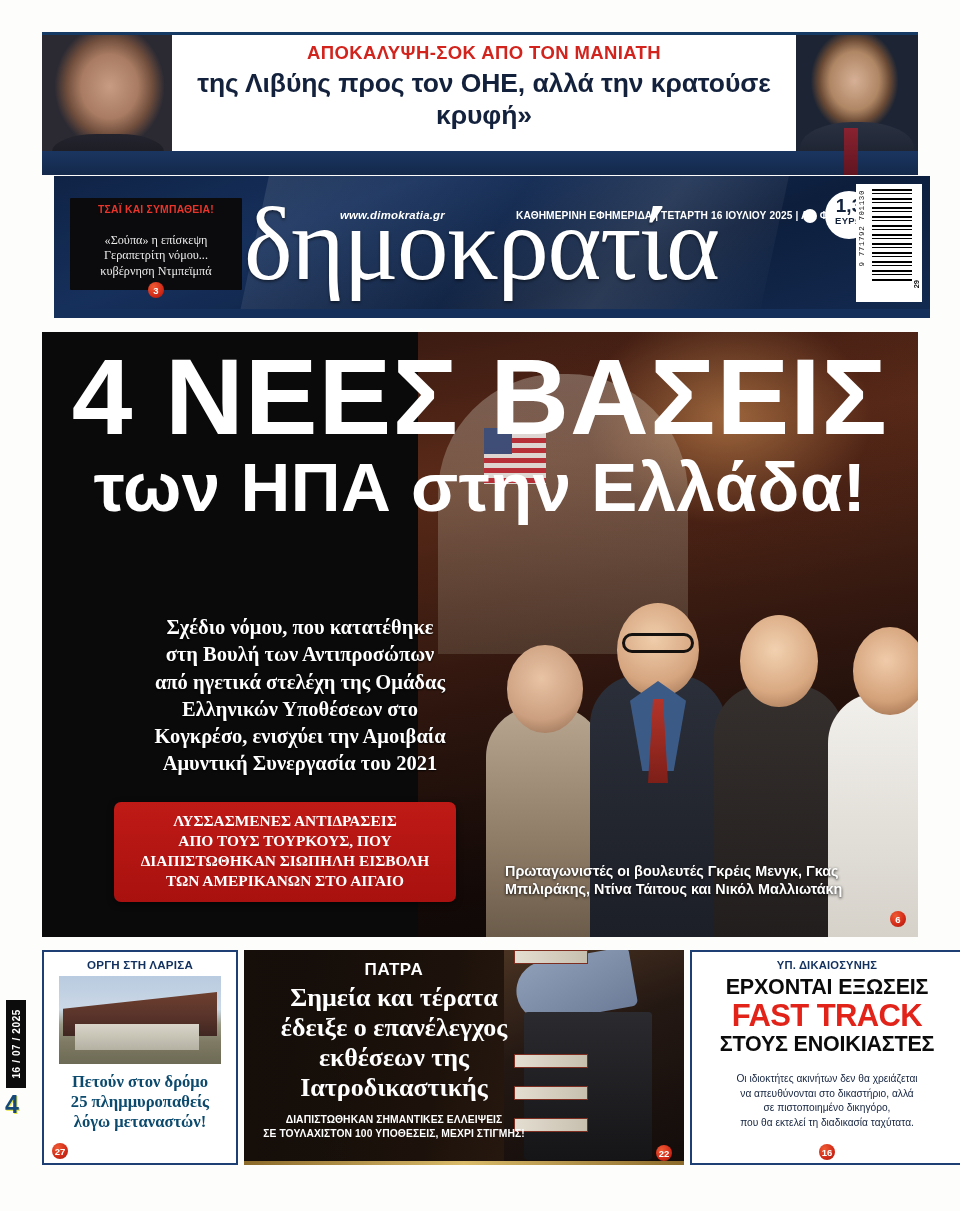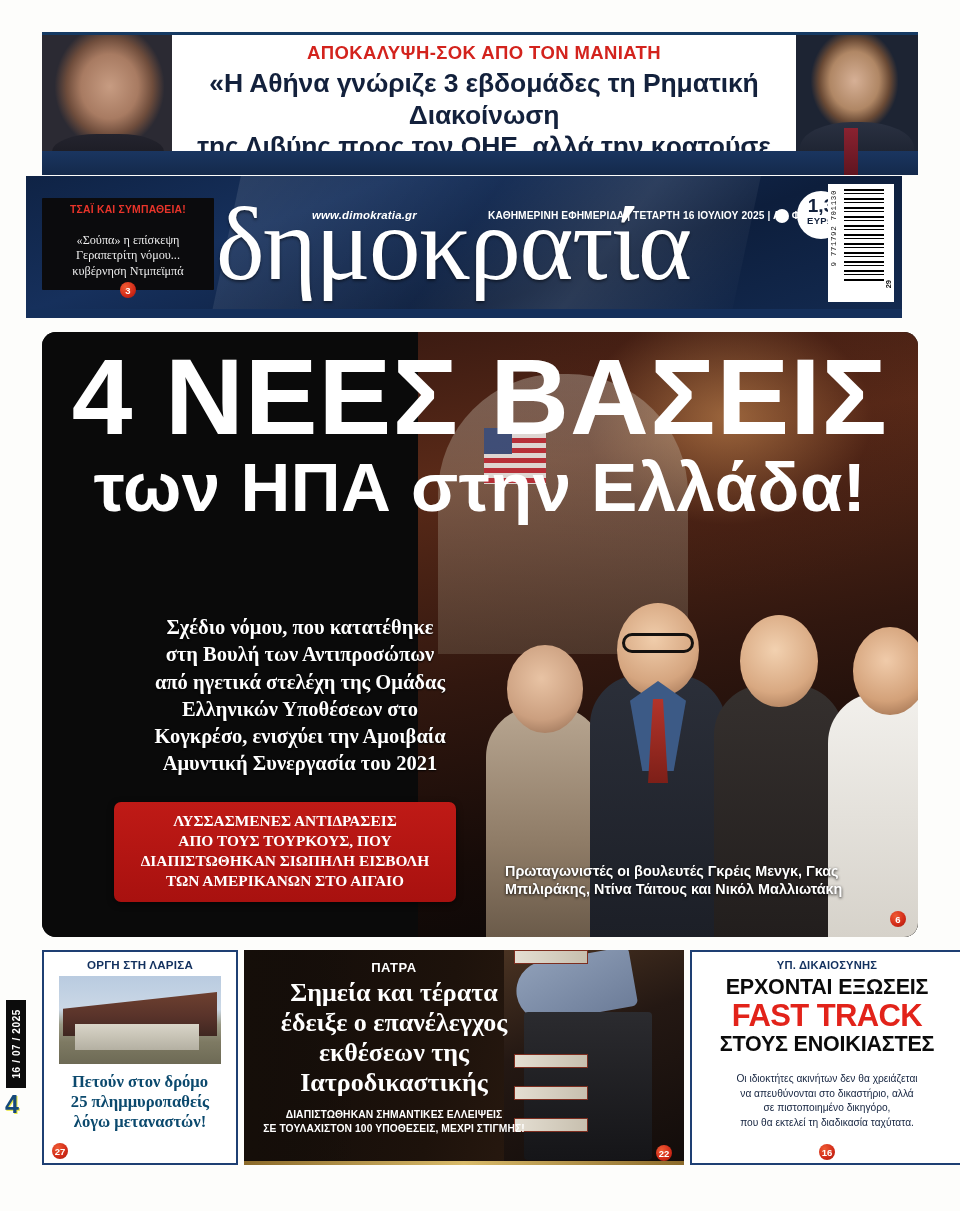--- a/index.html
+++ b/index.html
@@ -65,21 +65,21 @@
     line-height: 1.19; margin-top: 4px; letter-spacing: -0.1px;
     font-family: "Liberation Sans", sans-serif;
   }
   .tb-bottomstrip {
     position: absolute; left: 0; right: 0; bottom: 0; height: 24px;
     background: linear-gradient(180deg, #1a3560 0%, #14294b 100%);
   }
 
   
   .masthead {
-    position: absolute; left: 26px; top: 176px;
+    position: absolute; left: 54px; top: 176px;
     width: 876px; height: 142px;
     background: linear-gradient(160deg, #0f2345 0%, #16305c 30%, #0d1e3c 66%, #132a50 100%);
     overflow: hidden;
     border-bottom: 9px solid #15305b;
   }
   .mh-flagwash {
     position: absolute; left: 200px; top: -20px; width: 520px; height: 180px;
     background: linear-gradient(118deg, rgba(255,255,255,0.10) 0%, rgba(255,255,255,0.02) 45%, rgba(255,255,255,0.12) 70%, rgba(255,255,255,0.0) 100%);
     transform: skewX(-12deg);
   }
@@ -149,21 +149,21 @@
   .bc-iss {
     position: absolute; right: 1px; bottom: 14px;
     writing-mode: vertical-rl; transform: rotate(180deg);
     font-size: 7.5px; font-weight: bold; color: #111;
   }
 
   
   .main-story {
     position: absolute; left: 42px; top: 332px;
     width: 876px; height: 605px;
-    background: #0a0a0a; overflow: hidden; border-radius: 14px;
+    background: #0a0a0a; overflow: hidden;
   }
   .ms-photo {
     position: absolute; right: 0; top: 0; width: 500px; height: 605px;
     background:
       radial-gradient(ellipse 240px 180px at 62% 14%, rgba(210,150,90,.55) 0%, rgba(70,30,20,.2) 60%, rgba(0,0,0,0) 100%),
       linear-gradient(170deg, #3c1b12 0%, #5a2a18 22%, #31170f 52%, #160b08 78%, #080606 100%);
   }
   .ms-photo-arch {
     position: absolute; left: 20px; top: 42px; width: 250px; height: 280px;
     background: linear-gradient(180deg, #d8d2c6 0%, #b6ab99 40%, #7e6e5c 100%);
@@ -304,21 +304,21 @@
   }
   .bp-photo .lab:nth-of-type(2) { top: 72px; }
   .bp-photo .lab:nth-of-type(3) { top: 104px; }
   .bp-photo .lab:nth-of-type(4) { top: 136px; }
   .bp-photo .lab:nth-of-type(5) { top: 168px; }
   .bp-photo-fade {
     position: absolute; left: 0; top: 0; width: 110px; height: 215px;
     background: linear-gradient(90deg, #150e09 0%, rgba(21,14,9,.7) 50%, rgba(21,14,9,0) 100%);
   }
   .bp-text { position: absolute; left: 0; top: 10px; width: 300px; text-align: center; color: #fff; z-index: 4; }
-  .bp-kicker { font-weight: bold; font-size: 13px; letter-spacing: .6px; }
+  .bp-kicker { font-weight: bold; font-size: 17px; letter-spacing: .6px; }
   .bp-head {
     margin-top: 3px; font-family: "Liberation Serif", serif; font-weight: bold;
     font-size: 26px; line-height: 1.16;
   }
   .bp-sub {
     margin-top: 9px; font-size: 10.3px; line-height: 1.35; font-weight: bold;
     letter-spacing: .1px;
   }
   .bp-badge { position: absolute; right: 12px; bottom: 4px; z-index: 6; }
   .bp-bottomline {
@@ -356,21 +356,20 @@
 <body>
 
 <div class="page">
 
   <div class="top-banner">
     <div class="tb-photo-left"></div>
     <div class="tb-photo-right"></div>
     <div class="tb-text">
       <div class="tb-kicker">ΑΠΟΚΑΛΥΨΗ-ΣΟΚ ΑΠΟ ΤΟΝ ΜΑΝΙΑΤΗ</div>
       <div class="tb-head">
-        <div>«Η Αθήνα γνώριζε 3 εβδομάδες τη Ρηματική Διακοίνωση</div>
         <div>της Λιβύης προς τον ΟΗΕ, αλλά την κρατούσε κρυφή»</div>
       </div>
     </div>
     <div class="tb-bottomstrip"></div>
   </div>
 
   <div class="masthead">
     <div class="mh-flagwash"></div>
 
     <div class="mh-promo">

